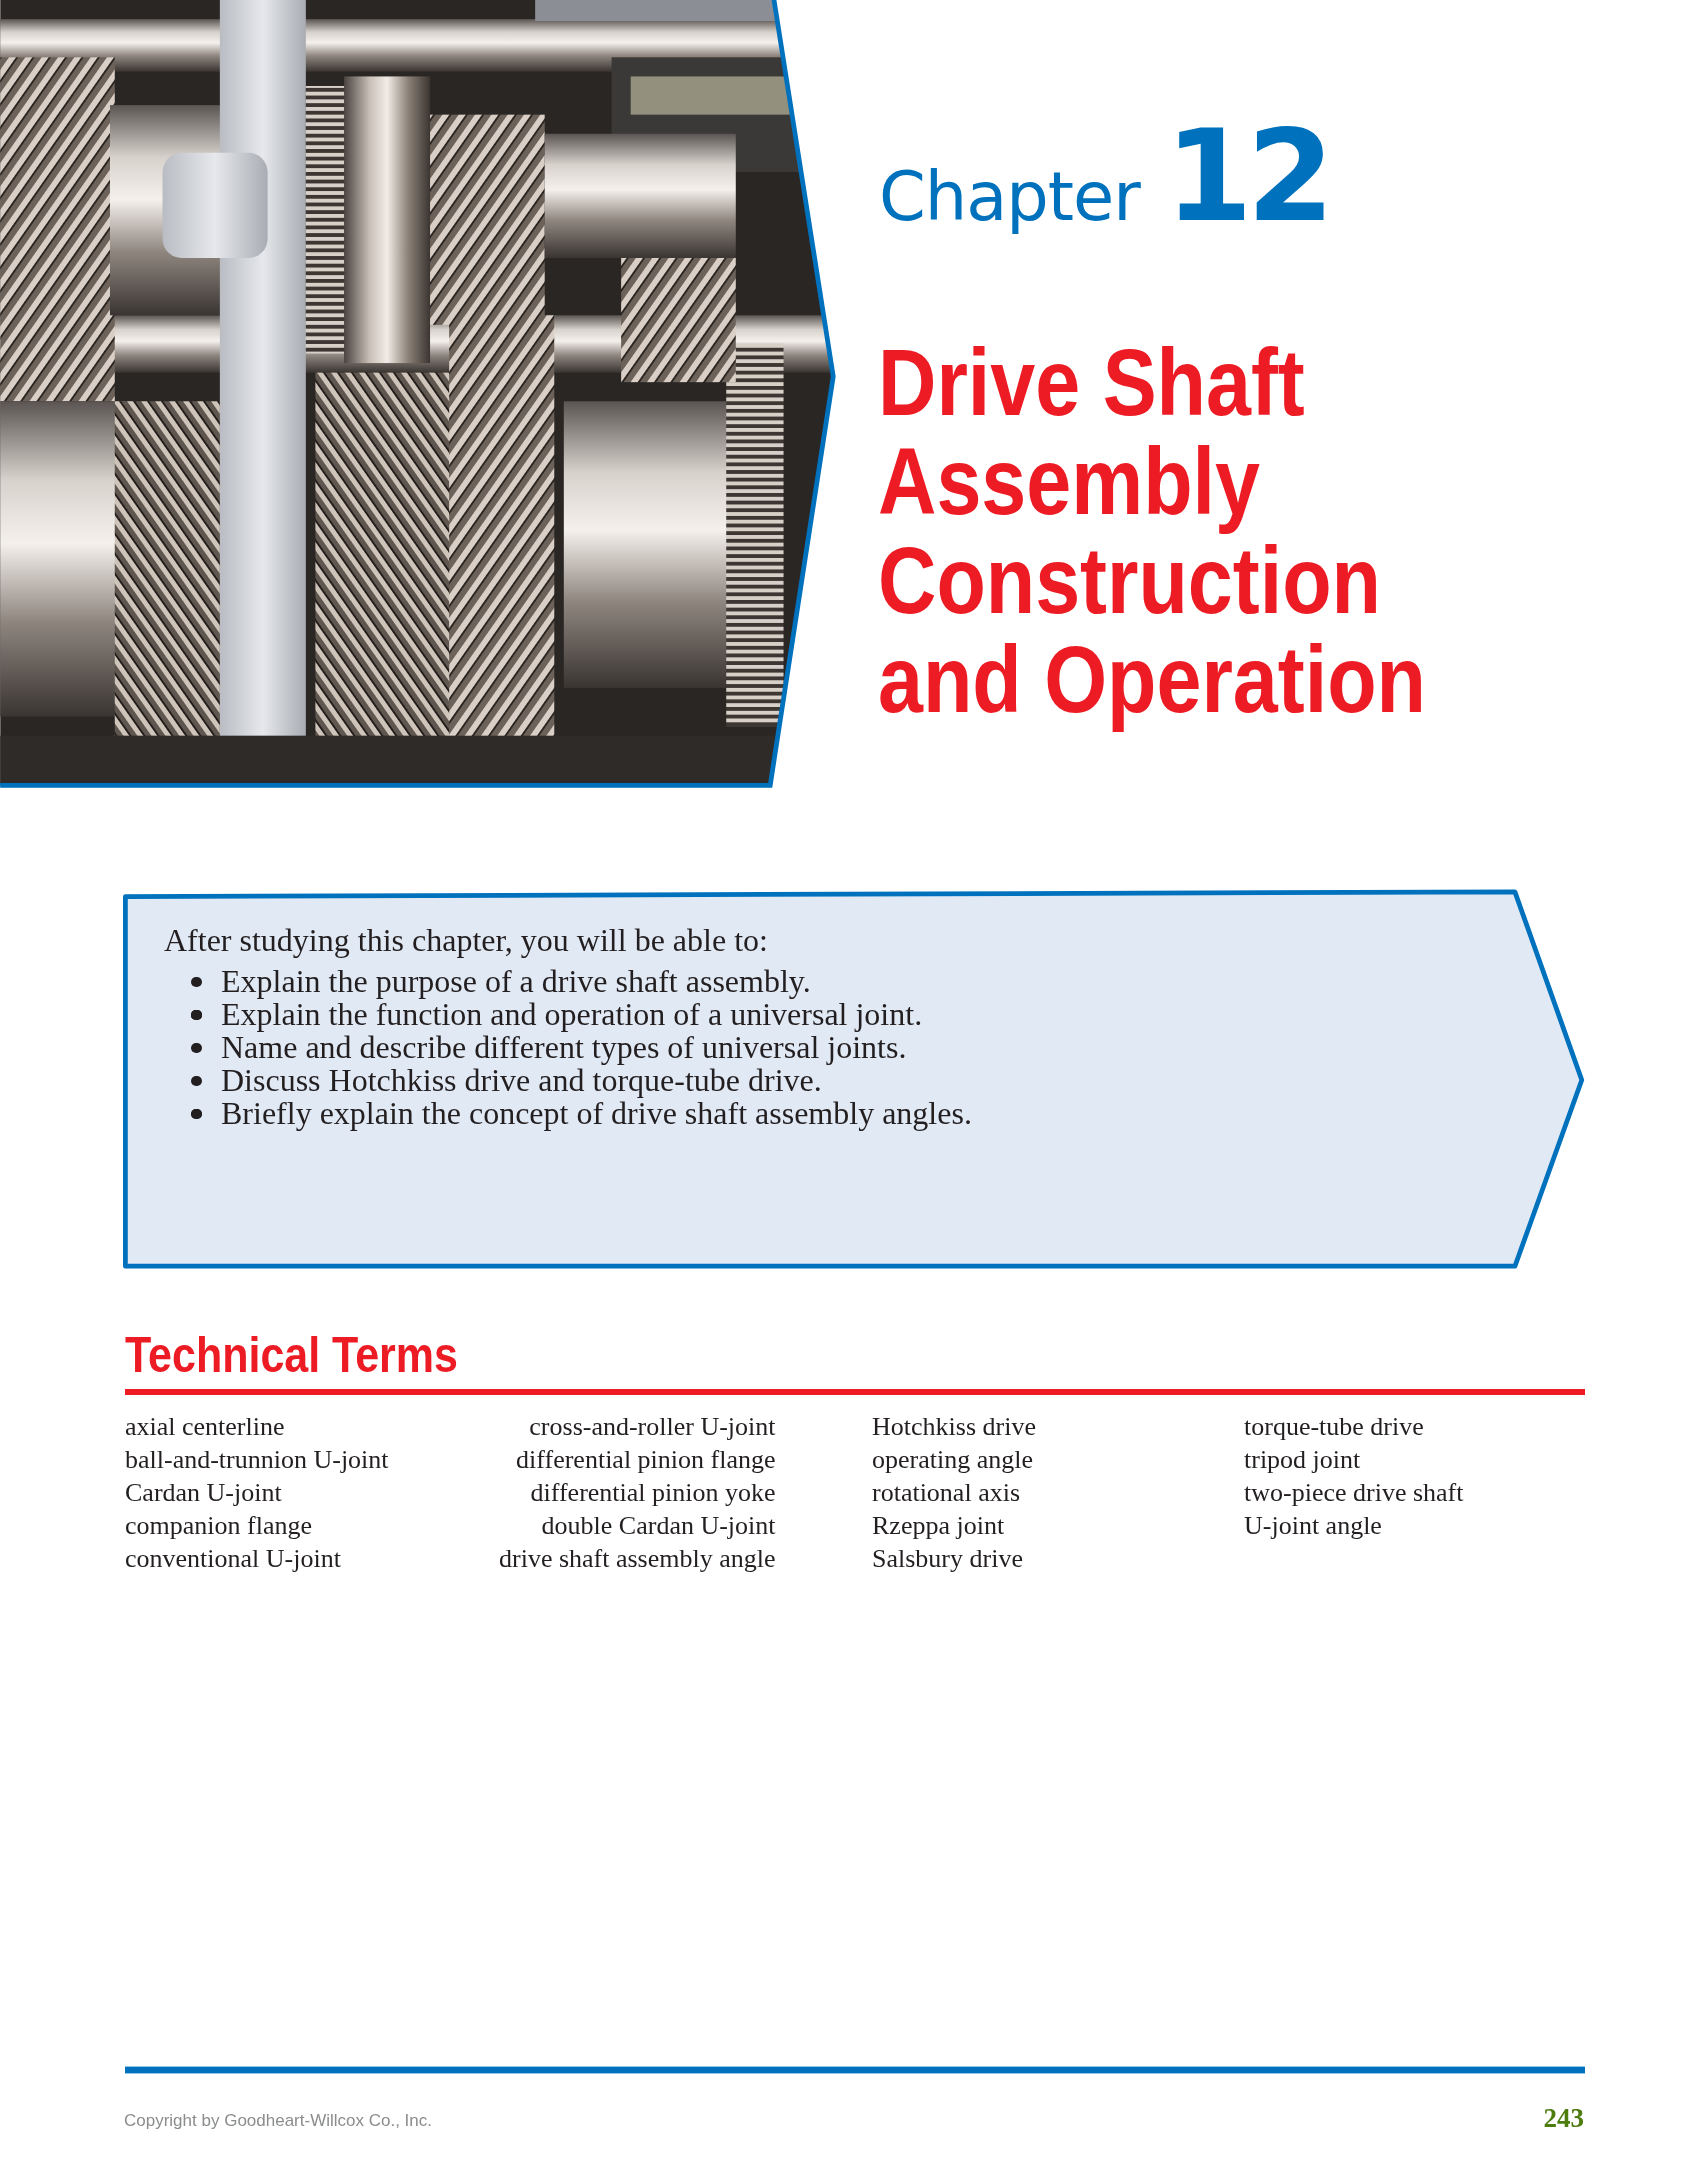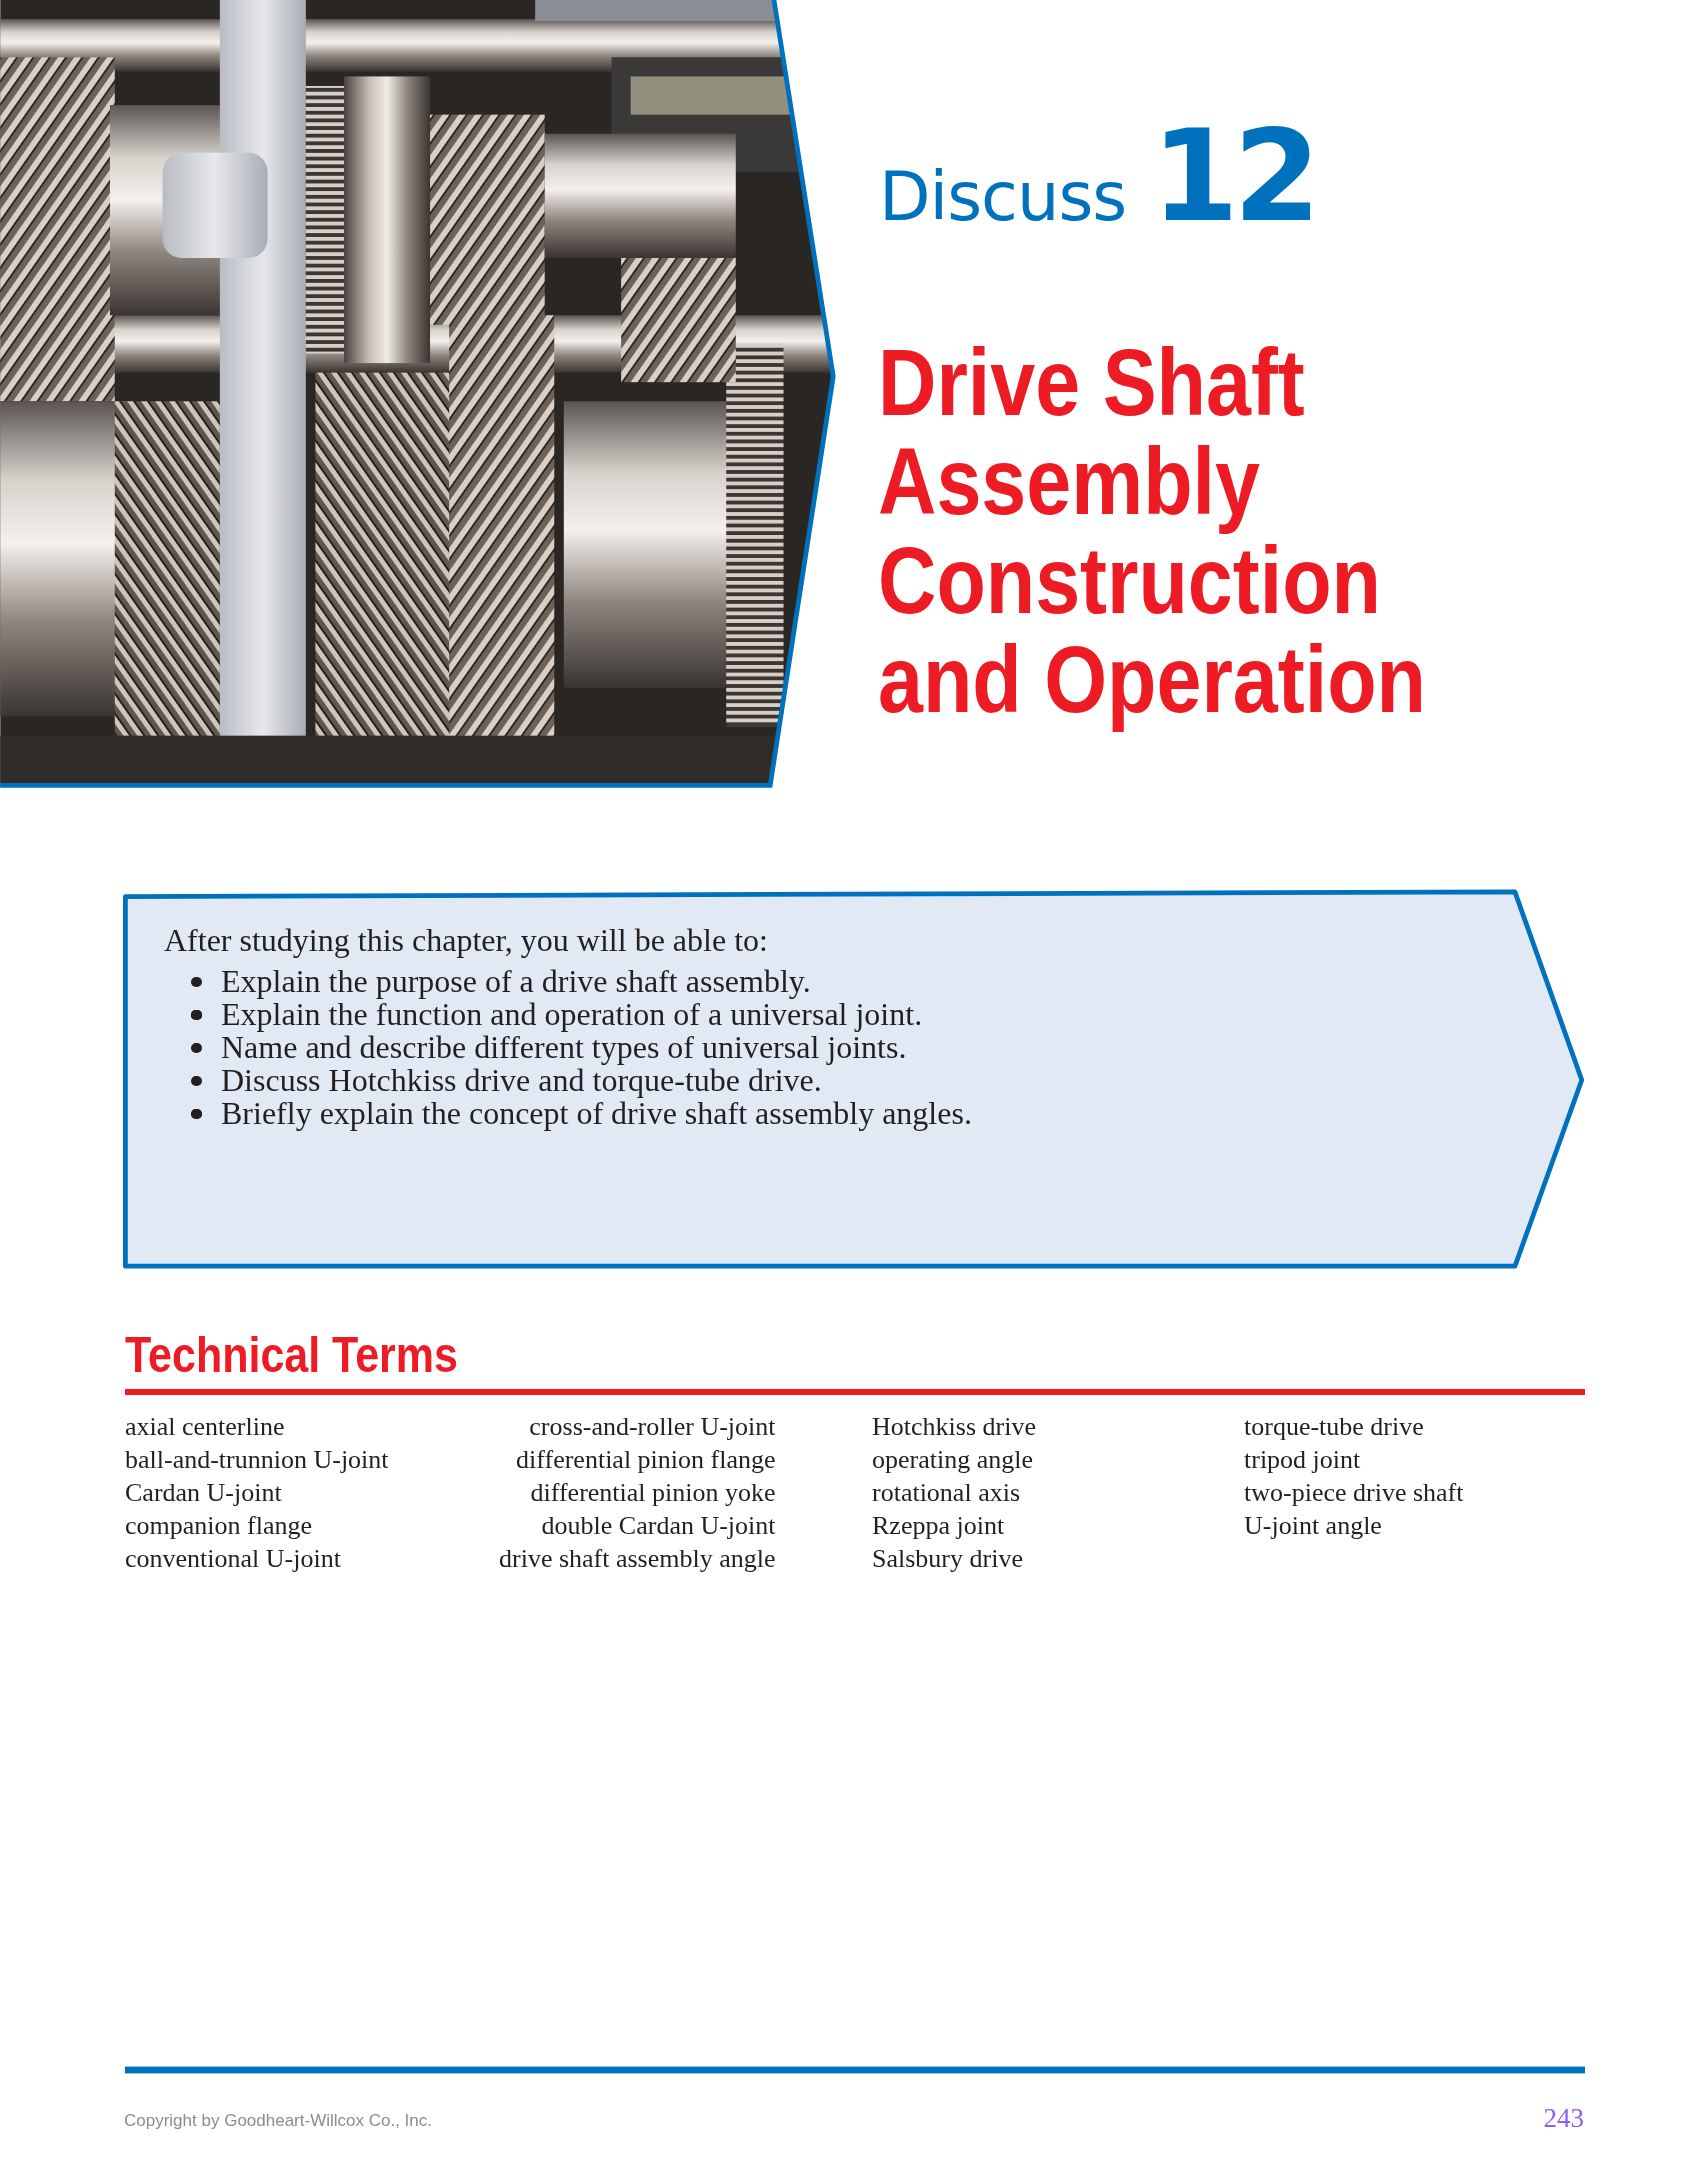--- a/index.html
+++ b/index.html
@@ -57,21 +57,21 @@
   }
 
   
   .footer-rule { position: absolute; left: 125px; top: 2067px; width: 1460px; height: 5.7px; background: #0071bc; box-shadow: 0 -1px 0 #8fc8ea, 0 1px 0 #8fc8ea; }
   .copyright {
     position: absolute; left: 124px; top: 2111px;
     font-family: "Liberation Sans", sans-serif; font-size: 17px; color: #8a8c8e; white-space: nowrap;
   }
   .page-number {
     position: absolute; right: 121px; top: 2103px;
-    font-family: "Liberation Serif", serif; font-size: 27px; color: #8b5cf6;
+    font-family: "Liberation Serif", serif; font-size: 27px; color: #4d7c0f; font-weight: bold;
   }
 </style>
 </head>
 <body>
 
 <div class="hero">
   <svg width="841" height="793" viewBox="0 0 880 830" xmlns="http://www.w3.org/2000/svg">
     <defs>
       <clipPath id="heroClip">
         <polygon points="0,0 810,0 872,394 806,822 0,822"></polygon>
@@ -139,21 +139,21 @@
       <rect x="590" y="420" width="200" height="300" fill="url(#metal)"></rect>
       <rect x="760" y="360" width="60" height="400" fill="url(#ring)"></rect>
       <rect x="650" y="270" width="120" height="130" fill="url(#teeth)"></rect>
       <rect x="0" y="770" width="880" height="60" fill="#2f2b29"></rect>
     </g>
     <polyline points="810,0 872,394 806,822 0,822" fill="none" stroke="#0071bc" stroke-width="5" stroke-linejoin="miter"></polyline>
   </svg>
 </div>
 
 <div class="chapter-label">
-  <span class="chapter-word">Discuss</span><span class="chapter-num">12</span>
+  <span class="chapter-word">Chapter</span><span class="chapter-num">12</span>
 </div>
 
 <h1 class="chapter-title">
   <span>Drive Shaft</span>
   <span>Assembly</span>
   <span>Construction</span>
   <span>and Operation</span>
 </h1>
 
 <div class="objectives">

